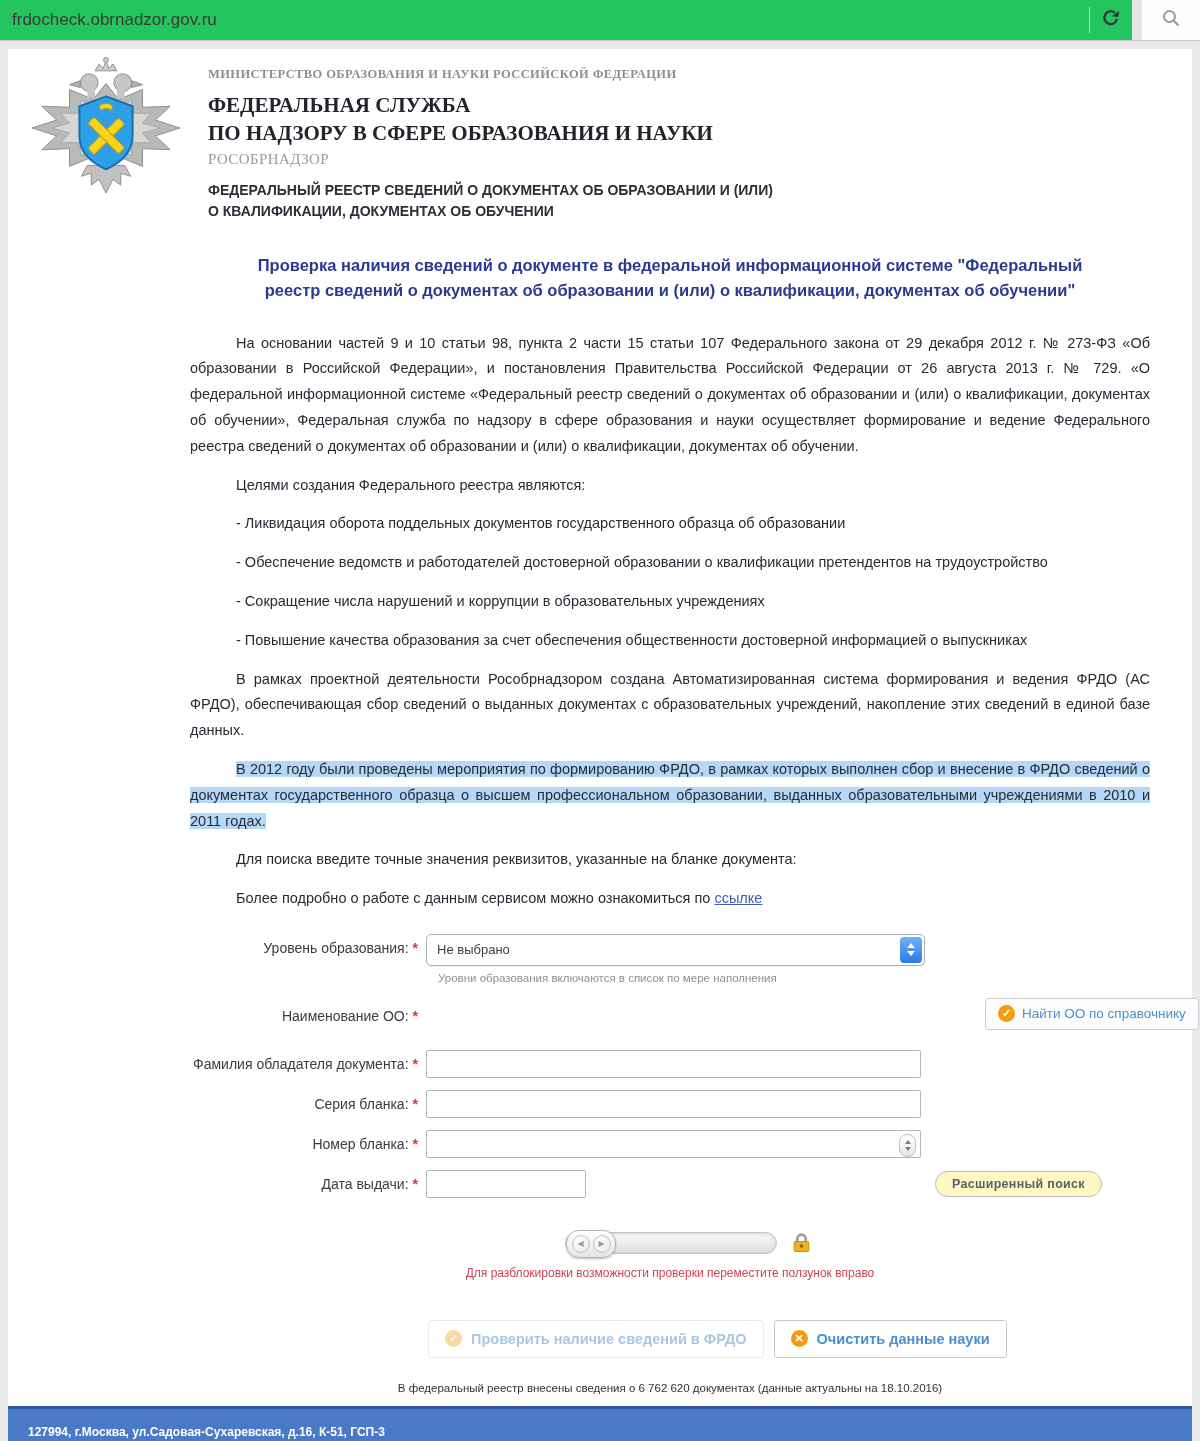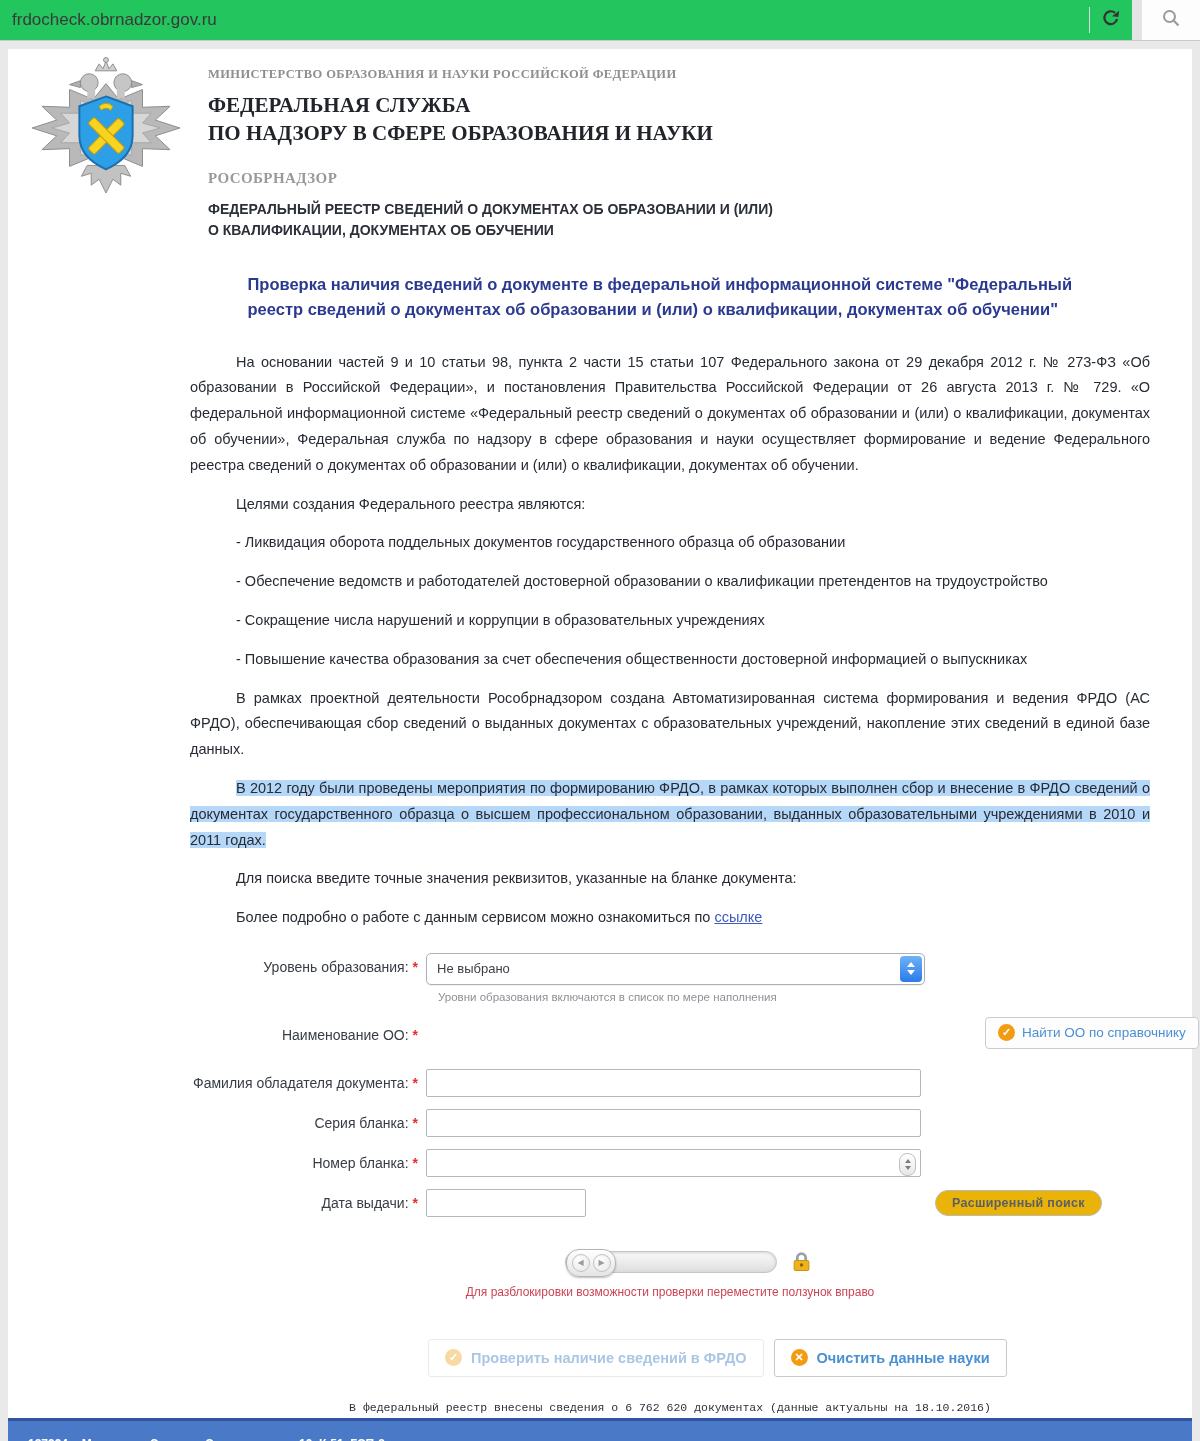--- a/index.html
+++ b/index.html
@@ -7,34 +7,34 @@
 
   
   .browser-bar{height:40px;background:#22c55e;border-bottom:1px solid #c9c9c9;display:flex;align-items:center;position:relative;}
   .url-text{flex:1;padding-left:12px;font-size:17px;color:#3a3a3a;}
   .bar-divider{width:1px;height:26px;background:#d8d8d8;}
   .reload-btn{width:42px;height:100%;display:flex;align-items:center;justify-content:center;cursor:pointer;}
   .search-area{width:58px;height:100%;border-left:10px solid #e4e4e4;display:flex;align-items:center;justify-content:center;background:#fdfdfd;}
 
   
   .page{padding:8px 8px 0 8px;background:#e9e9e9;}
-  .content{background:#fff;min-height:1285px;padding-bottom:4px;}
+  .content{background:#fff;min-height:1285px;padding-bottom:12px;}
 
   
   .site-header{display:flex;padding:8px 0 0 12px;}
   .emblem{width:172px;height:138px;flex:none;}
   .header-text{margin-left:16px;padding-top:10px;}
   .ministry{font-family:"Liberation Serif",serif;font-weight:bold;font-size:12.5px;color:#8e8e90;letter-spacing:.4px;}
   .service{font-family:"Liberation Serif",serif;font-weight:bold;font-size:21px;color:#22242c;line-height:1.35;margin-top:9px;}
-  .abbr{font-family:"Liberation Serif",serif;font-weight:bold;font-size:15px;color:#9a9a9e;margin-top:22px;letter-spacing:.4px;}
+  .abbr{font-family:"Liberation Serif",serif;font-weight:normal;font-size:15px;color:#9a9a9e;margin-top:3px;letter-spacing:.4px;}
   .registry{font-weight:bold;font-size:14px;color:#2b2f38;line-height:1.55;margin-top:12px;}
 
   
   .main-col{width:960px;margin-left:182px;}
-  .page-title{font-weight:bold;font-size:16.5px;color:#2b3a91;line-height:1.5;max-width:845px;margin:30px auto 0 auto;}
+  .page-title{font-weight:bold;font-size:16.5px;color:#2b3a91;text-align:center;line-height:1.5;max-width:845px;margin:30px auto 0 auto;}
   .body-text{margin-top:28px;font-size:14.5px;color:#272b34;line-height:1.78;}
   .body-text p{margin:0 0 13px 0;text-indent:46px;}
   .body-text p.justify{text-align:justify;}
   .hl{background:#b5d7f8;}
   .link{color:#3d5bbf;text-decoration:underline;cursor:pointer;}
 
   
   .doc-form{margin-top:22px;position:relative;font-size:14px;color:#383c44;}
   .form-row{display:flex;margin-bottom:12px;position:relative;}
   .form-label{width:228px;text-align:right;padding-top:6px;flex:none;}
@@ -53,38 +53,38 @@
   .num-wrap{position:relative;width:495px;}
   .num-spinner{position:absolute;right:5px;top:4px;width:15px;height:21px;border:1px solid #bfbfbf;border-radius:8px;background:linear-gradient(#fff,#e7e7e7);display:flex;flex-direction:column;align-items:center;justify-content:center;gap:3px;}
   .ntri-up{width:0;height:0;border-left:3px solid transparent;border-right:3px solid transparent;border-bottom:4px solid #7d7d7d;}
   .ntri-down{width:0;height:0;border-left:3px solid transparent;border-right:3px solid transparent;border-top:4px solid #7d7d7d;}
 
   .lookup-btn{position:absolute;left:795px;top:-4px;height:32px;border:1px solid #c9cdd2;border-radius:4px;background:#fdfdfd;display:inline-flex;align-items:center;padding:0 12px;cursor:pointer;white-space:nowrap;}
   .lookup-btn .btn-label{color:#4a90d2;font-size:13.5px;margin-left:7px;}
   .icon-circle{width:17px;height:17px;border-radius:50%;background:#f39c12;color:#fff;display:inline-flex;align-items:center;justify-content:center;font-size:11px;font-weight:bold;flex:none;}
   .icon-circle.faded{background:#f7d9a4;}
 
-  .adv-btn{position:absolute;left:745px;top:1px;height:26px;border:1px solid #b9b9b9;border-radius:14px;background:#eab308;color:#5c5f66;font-weight:bold;font-size:12.5px;padding:0 16px;display:inline-flex;align-items:center;cursor:pointer;letter-spacing:.3px;}
+  .adv-btn{position:absolute;left:745px;top:1px;height:26px;border:1px solid #b9b9b9;border-radius:14px;background:#fef9c3;color:#5c5f66;font-weight:bold;font-size:12.5px;padding:0 16px;display:inline-flex;align-items:center;cursor:pointer;letter-spacing:.3px;}
 
   
   .slider-zone{margin-top:34px;}
   .slider-row{display:flex;align-items:center;margin-left:375px;}
   .slider-track{width:210px;height:20px;border-radius:11px;border:1px solid #c6c6c6;background:linear-gradient(#fafafa,#dedede);box-shadow:inset 0 1px 3px rgba(0,0,0,.15);position:relative;}
   .slider-handle{position:absolute;left:0;top:-3px;width:48px;height:26px;border-radius:13px;border:1px solid #b5b5b5;background:linear-gradient(#ffffff,#e4e4e4);box-shadow:0 1px 2px rgba(0,0,0,.25);display:flex;align-items:center;justify-content:center;gap:3px;cursor:grab;}
   .sl-btn{width:16px;height:16px;border-radius:50%;border:1px solid #c2c2c2;background:radial-gradient(circle at 35% 30%,#fff,#e6e6e6);color:#9b9b9b;font-size:8px;display:flex;align-items:center;justify-content:center;}
   .lock-wrap{margin-left:14px;display:flex;align-items:center;}
   .slider-note{margin-top:12px;text-align:center;font-size:12px;color:#cc4455;}
 
   
   .actions-row{display:flex;margin-left:238px;margin-top:40px;gap:10px;}
   .action-btn{height:38px;display:inline-flex;align-items:center;padding:0 16px;border-radius:3px;font-size:14.5px;font-weight:bold;cursor:pointer;white-space:nowrap;}
   .check-btn{border:1px solid #e6ebf1;background:#fff;color:#a9c7e5;}
   .clear-btn{border:1px solid #c6cacf;background:#fff;color:#4a90d2;}
   .action-btn .btn-label{margin-left:9px;}
-  .registry-note{margin-top:24px;text-align:center;font-size:11.5px;color:#2e323c;font-family:Liberation Mono, monospace;}
+  .registry-note{margin-top:24px;text-align:center;font-size:11.5px;color:#2e323c;}
 
   
   .site-footer{margin-top:0;background:#4a7ac7;border-top:3px solid #2f55a4;color:#fff;font-size:12px;font-weight:bold;padding:16px 0 14px 0;height:71px;box-sizing:content-box;}
   .footer-addr{padding-left:20px;margin-bottom:12px;}
 </style>
 </head>
 <body>
 
 <div class="browser-bar">
   <div class="url-text">frdocheck.obrnadzor.gov.ru</div>

